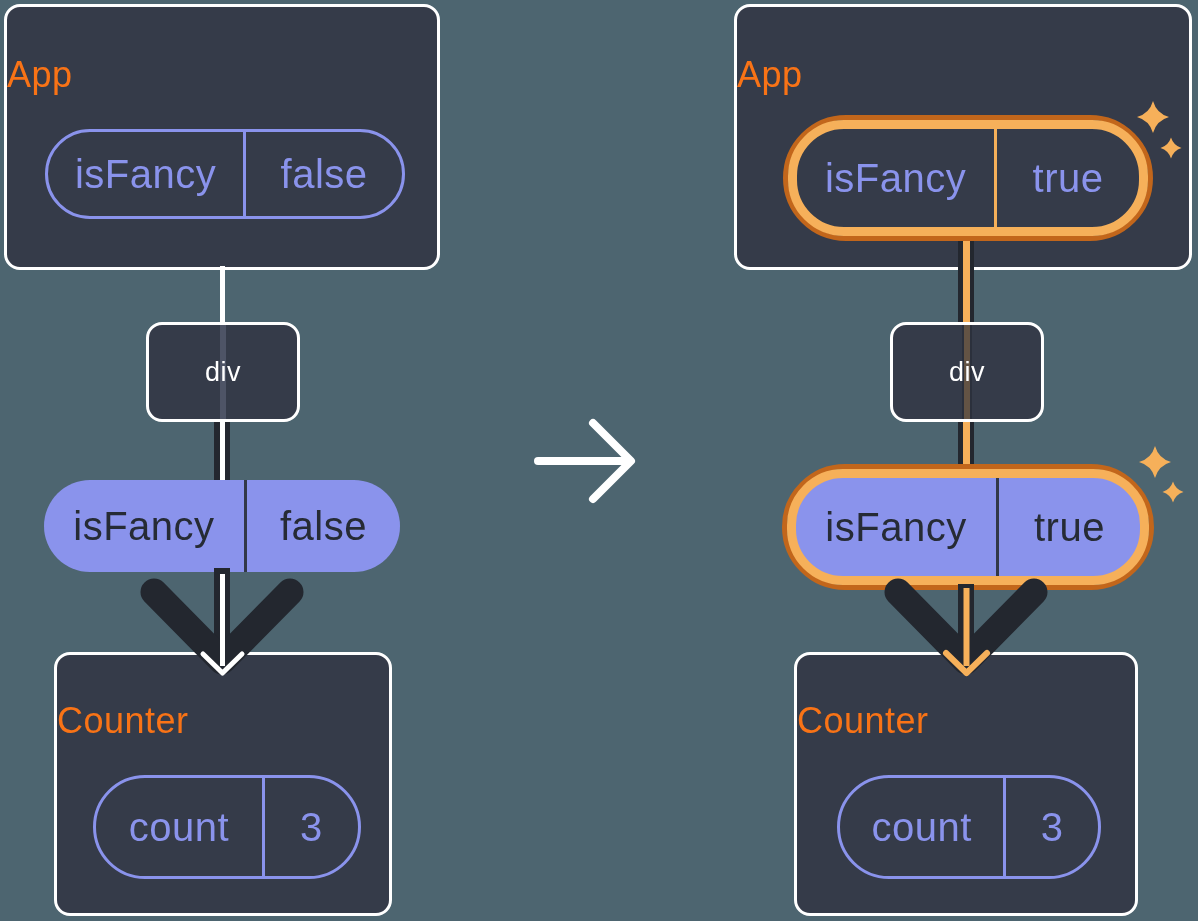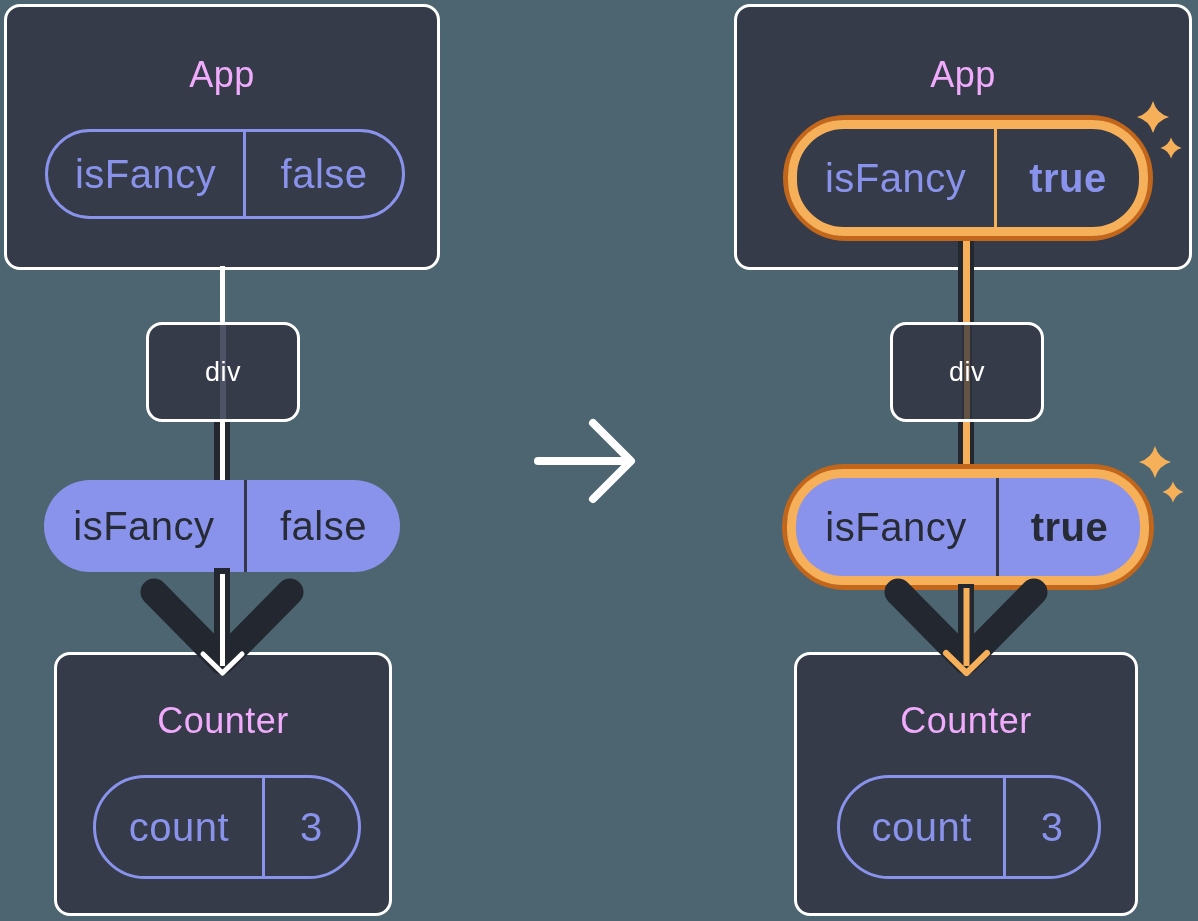--- a/index.html
+++ b/index.html
@@ -7,22 +7,22 @@
   .canvas{
     position:relative; width:1198px; height:921px;
     background:#4D6570; overflow:hidden;
     font-family:"Liberation Sans", sans-serif;
   }
   .box{
     position:absolute; background:#353B49;
     border:3px solid #FFFFFF; border-radius:16px;
   }
   .comp-title{
-    position:absolute; left:0; right:0; text-align:center;
-    color:#f0abfc; font-size:36px; line-height:40px; letter-spacing:0.5px;
+    position:absolute; left:0; right:0; text-align:left;
+    color:#f97316; font-size:36px; line-height:40px; letter-spacing:0.5px;
   }
   .pill{ position:absolute; display:flex; align-items:stretch; }
   .pill .cell{
     display:flex; align-items:center; justify-content:center;
     font-size:40px; letter-spacing:0.5px;
   }
   
   .outline-pill{ border:3px solid #8A93EC; border-radius:52px; color:#8A93EC; }
   .outline-pill .cell{ color:#8A93EC; }
   .outline-pill .cell-name{ border-right:3px solid #8A93EC; }
@@ -40,21 +40,21 @@
   }
   .ring-inner.fill-purple{ background:#8A93EC; }
   .ring-inner .cell{
     display:flex; align-items:center; justify-content:center;
     font-size:40px; letter-spacing:0.5px;
   }
   .ring-inner.dark-text .cell{ color:#262B35; }
   .ring-inner.purple-text .cell{ color:#8A93EC; }
   .ring-inner.purple-text .cell-name{ border-right:3px solid #F6B05A; }
   .ring-inner.dark-text .cell-name{ border-right:3px solid #323848; }
-  .bold{ font-weight:700; }
+  .bold{ font-weight:400; }
   
   .seg{ position:absolute; }
   .seg-white{ background:#FFFFFF; }
   .seg-dark{ background:#23272F; }
   .seg-orange{ background:#F6B05A; }
   
   .stripe{ position:absolute; top:0; bottom:0; }
   .div-box{ display:flex; align-items:center; justify-content:center; }
   .div-label{ position:relative; z-index:1; color:#FFFFFF; font-size:27px; letter-spacing:0.5px; }
   .overlay-svg{ position:absolute; left:0; top:0; pointer-events:none; }

